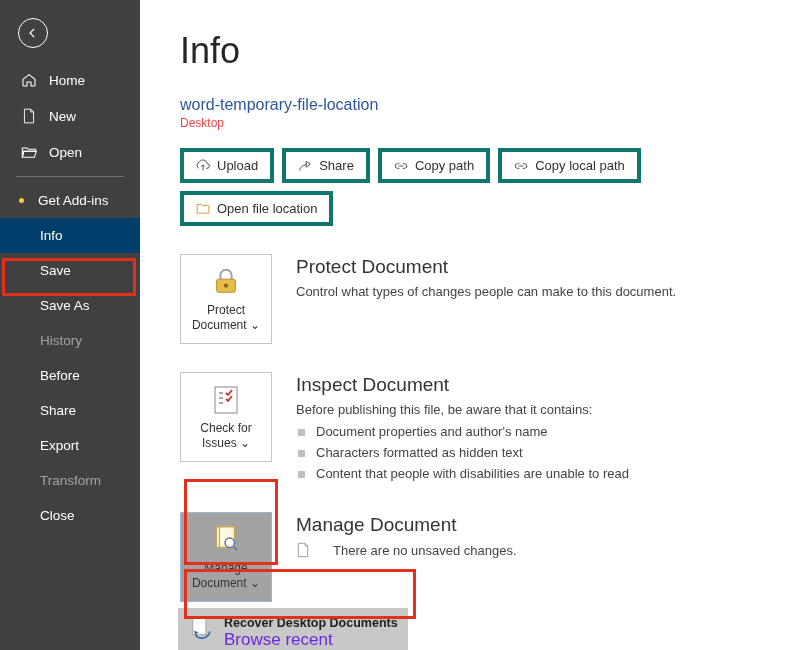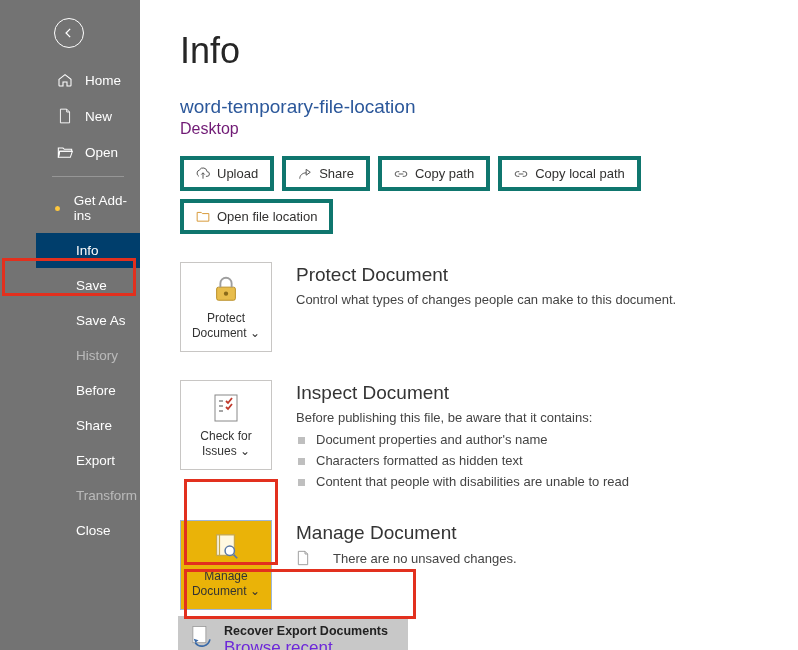--- a/index.html
+++ b/index.html
@@ -9,26 +9,25 @@
   color: #323130;
   background: #fff;
   width: 798px;
   height: 650px;
   overflow: hidden;
   position: relative;
 }
 .container { display: flex; width: 100%; height: 100%; }
 .sidebar {
   width: 140px;
-  background: #737373;
+  background: #404040;
   color: #fff;
   display: flex;
   flex-direction: column;
   padding-top: 12px;
-  padding-left: 36px;
 }
 .back-btn {
   width: 30px; height: 30px;
   margin: 6px 0 14px 18px;
   border: 1.6px solid #fff;
   border-radius: 50%;
   display: flex; align-items: center; justify-content: center;
   cursor: pointer;
 }
 .nav-item {
@@ -55,22 +54,22 @@
   border: 3px solid #e2301e;
   pointer-events: none;
 }
 .main {
   flex: 1;
   padding: 30px 24px 24px 40px;
   overflow: auto;
   background: #fff;
 }
 .page-title { font-size: 36px; font-weight: 300; color: #262626; margin-bottom: 24px; }
-.doc-title { font-size: 19px; color: #2b579a; }
-.doc-location { font-size: 16px; color: #701a75; margin-top: 2px; margin-bottom: 18px; }
+.doc-title { font-size: 16px; color: #2b579a; }
+.doc-location { font-size: 12px; color: #ef4444; margin-top: 2px; margin-bottom: 18px; }
 .toolbar { display: flex; gap: 8px; margin-bottom: 28px; flex-wrap: wrap; }
 .tool-btn {
   border: 4px solid #0f766e;
   background: #fff;
   padding: 6px 12px;
   font-size: 13px;
   display: flex; align-items: center; gap: 7px;
   cursor: pointer;
   color: #323130;
 }
@@ -80,21 +79,21 @@
   width: 92px;
   border: 1px solid #c8c6c4;
   background: #fff;
   display: flex; flex-direction: column; align-items: center;
   padding: 10px 4px;
   cursor: pointer;
   gap: 6px;
 }
 .tile .tile-icon { width: 32px; height: 32px; display:flex; align-items:center; justify-content:center; }
 .tile .tile-label { font-size: 12px; text-align: center; line-height: 1.25; color: #333; }
-.tile.active { background: #eab308; border-color: #9db6d9; }
+.tile.active { background: #a3a3a3; border-color: #9db6d9; }
 .section-body { flex: 1; padding-top: 2px; }
 .section-title { font-size: 19px; color: #343434; margin-bottom: 6px; }
 .section-desc { font-size: 13px; color: #444; }
 .inspect-list { margin-top: 4px; }
 .inspect-list li {
   list-style: none;
   font-size: 13px;
   color: #444;
   padding: 3px 0 3px 20px;
   position: relative;
@@ -330,21 +329,21 @@
 
     <div class="recover-item">
       <span class="r-icon">
         <svg width="26" height="26" viewBox="0 0 32 32">
             <rect x="6" y="3" width="16" height="20" fill="#fff" stroke="#999"></rect>
             <path d="M9 23a10 10 0 0 0 18-4" fill="none" stroke="#3a6aa8" stroke-width="2"></path>
             <path d="M9 23l-2-5 6 2z" fill="#3a6aa8"></path>
           </svg>
       </span>
       <span>
-        <div class="r-title">Recover Export Documents</div>
+        <div class="r-title">Recover Desktop Documents</div>
         <div class="r-sub">Browse recent unsaved files</div>
       </span>
     </div>
 
   </div>
 </div>
 
 <div class="sidebar-highlight"></div>
 <div class="manage-highlight"></div>
 <div class="recover-highlight"></div>

